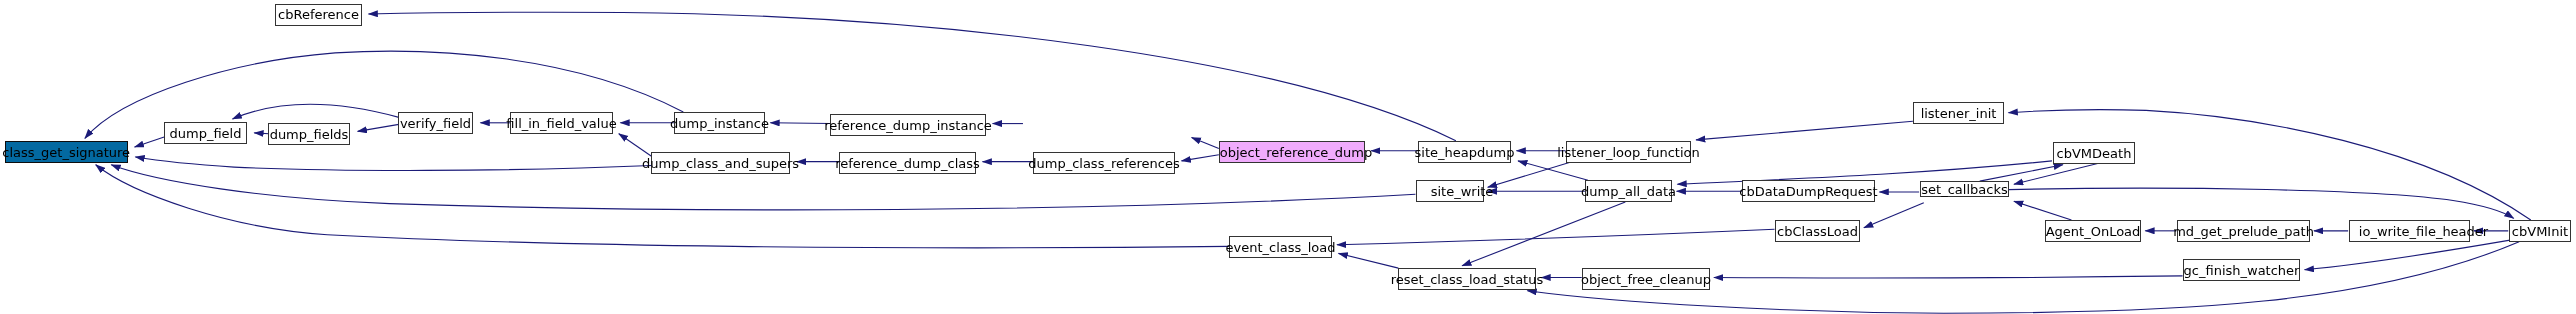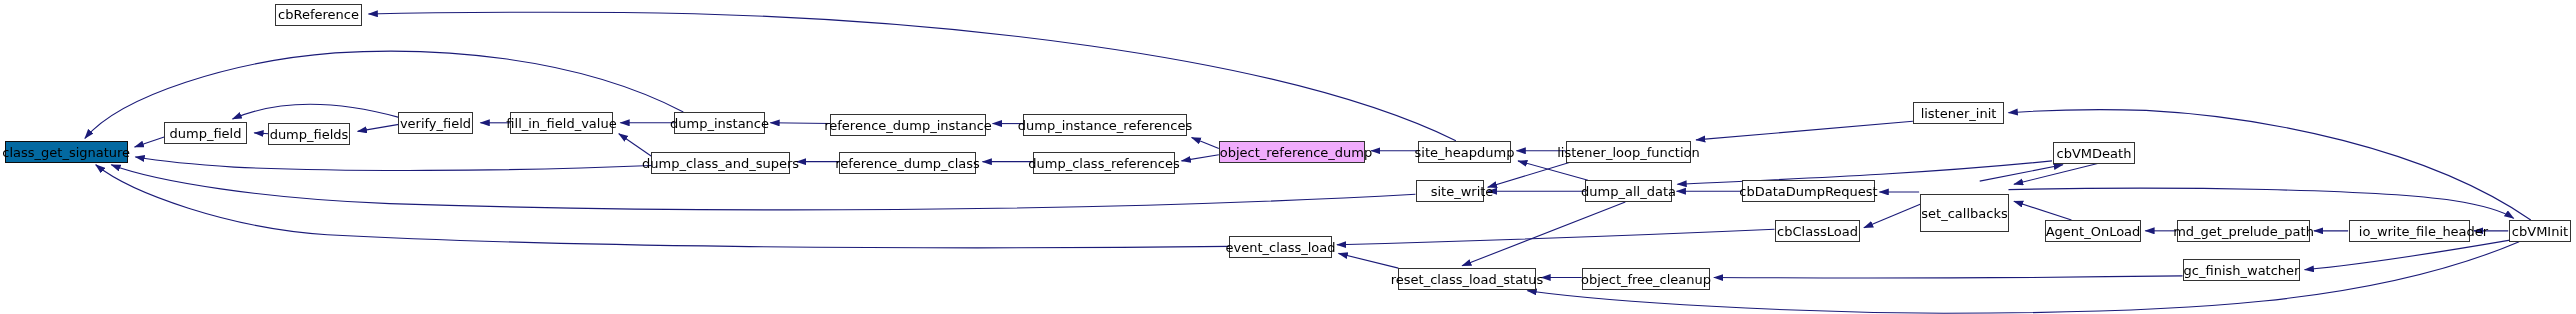--- a/index.html
+++ b/index.html
@@ -91,35 +91,34 @@
       <path d="M2807,355 Q2500,359 2204,357" class="edge" stroke="#1b1b78" marker-end="url(#arrowhead)"></path>
     </svg>
 <div class="node root" style="left: 4.7px; top: 141px; width: 123px; height: 22px; background: #0369a1;">class_get_signature</div>
     <div class="node" style="left: 164px; top: 122px; width: 83px; height: 22px; background: rgb(254, 254, 254);">dump_field</div>
     <div class="node" style="left: 268px; top: 123px; width: 82px; height: 22px; background: rgb(254, 254, 254);">dump_fields</div>
     <div class="node" style="left: 398px; top: 112px; width: 75px; height: 22px; background: rgb(254, 254, 254);">verify_field</div>
     <div class="node" style="left: 510px; top: 112px; width: 103px; height: 22px; background: rgb(254, 254, 254);">fill_in_field_value</div>
     <div class="node" style="left: 275px; top: 3.9px; width: 87px; height: 22px; background: rgb(254, 254, 254);">cbReference</div>
     <div class="node" style="left: 674px; top: 112px; width: 91px; height: 22px; background: rgb(254, 254, 254);">dump_instance</div>
     <div class="node" style="left: 830px; top: 114px; width: 156px; height: 22px; background: rgb(254, 254, 254);">reference_dump_instance</div>
-    <div class="node" style="left: 1023px; top: 114px; width: 164px; height: 22px; background: rgb(254, 254, 254);">dump_instance_references</div>
     <div class="node" style="left: 651px; top: 152px; width: 139px; height: 22px; background: rgb(254, 254, 254);">dump_class_and_supers</div>
     <div class="node" style="left: 839px; top: 152px; width: 137px; height: 22px; background: rgb(254, 254, 254);">reference_dump_class</div>
     <div class="node" style="left: 1033px; top: 152px; width: 142px; height: 22px; background: rgb(254, 254, 254);">dump_class_references</div>
     <div class="node" style="left: 1219px; top: 141px; width: 146px; height: 22px; background: #f0abfc; padding-left: 8px;">object_reference_dump</div>
     <div class="node" style="left: 1418px; top: 141px; width: 93px; height: 22px; background: rgb(254, 254, 254);">site_heapdump</div>
     <div class="node" style="left: 1566px; top: 141px; width: 125px; height: 22px; background: rgb(254, 254, 254);">listener_loop_function</div>
     <div class="node" style="left: 1416px; top: 180px; width: 68px; height: 22px; background: rgb(254, 254, 254); padding-left: 24px;">site_write</div>
     <div class="node" style="left: 1585px; top: 180px; width: 87px; height: 22px; background: rgb(254, 254, 254);">dump_all_data</div>
     <div class="node" style="left: 1742px; top: 180px; width: 133px; height: 22px; background: rgb(254, 254, 254);">cbDataDumpRequest</div>
     <div class="node" style="left: 1775px; top: 220px; width: 85px; height: 22px; background: rgb(254, 254, 254);">cbClassLoad</div>
     <div class="node" style="left: 1229px; top: 236px; width: 103px; height: 22px; background: rgb(254, 254, 254);">event_class_load</div>
     <div class="node" style="left: 1398px; top: 268px; width: 138px; height: 22px; background: rgb(254, 254, 254);">reset_class_load_status</div>
     <div class="node" style="left: 1582px; top: 268px; width: 128px; height: 22px; background: rgb(254, 254, 254);">object_free_cleanup</div>
-    <div class="node" style="left: 1920px; top: 194px; width: 89px; height: 38px; background: rgb(254, 254, 254);">set_callbacks</div>
+    <div class="node" style="left: 1920px; top: 181px; width: 89px; height: 16px; background: rgb(254, 254, 254);">set_callbacks</div>
     <div class="node" style="left: 2053px; top: 142px; width: 82px; height: 22px; background: rgb(254, 254, 254);">cbVMDeath</div>
     <div class="node" style="left: 1913px; top: 102px; width: 91px; height: 22px; background: rgb(254, 254, 254);">listener_init</div>
     <div class="node" style="left: 2045px; top: 220px; width: 96px; height: 22px; background: rgb(254, 254, 254);">Agent_OnLoad</div>
     <div class="node" style="left: 2177px; top: 220px; width: 133px; height: 22px; background: rgb(254, 254, 254);">md_get_prelude_path</div>
     <div class="node" style="left: 2349px; top: 220px; width: 121px; height: 22px; background: rgb(254, 254, 254); padding-left: 28px;">io_write_file_header</div>
     <div class="node" style="left: 2509px; top: 220px; width: 62px; height: 22px; background: rgb(254, 254, 254);">cbVMInit</div>
     <div class="node" style="left: 2183px; top: 259px; width: 117px; height: 22px; background: rgb(254, 254, 254);">gc_finish_watcher</div>
   </div>
 
 

